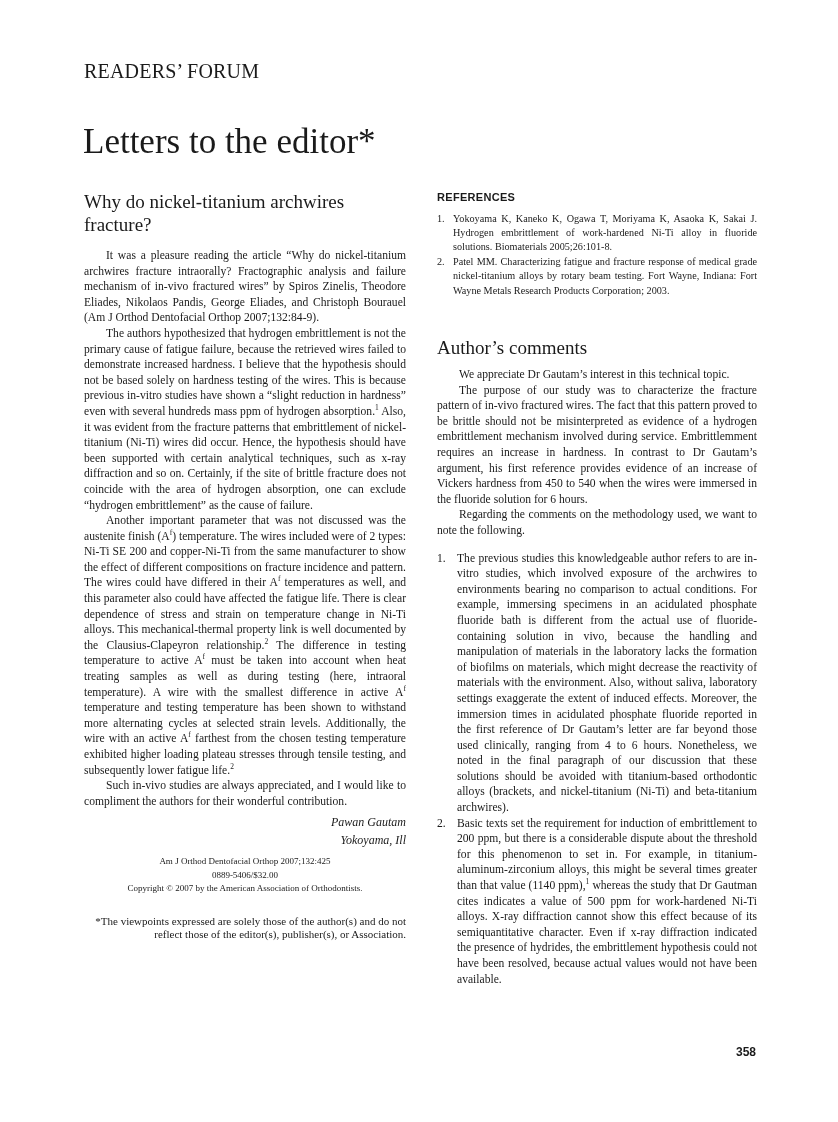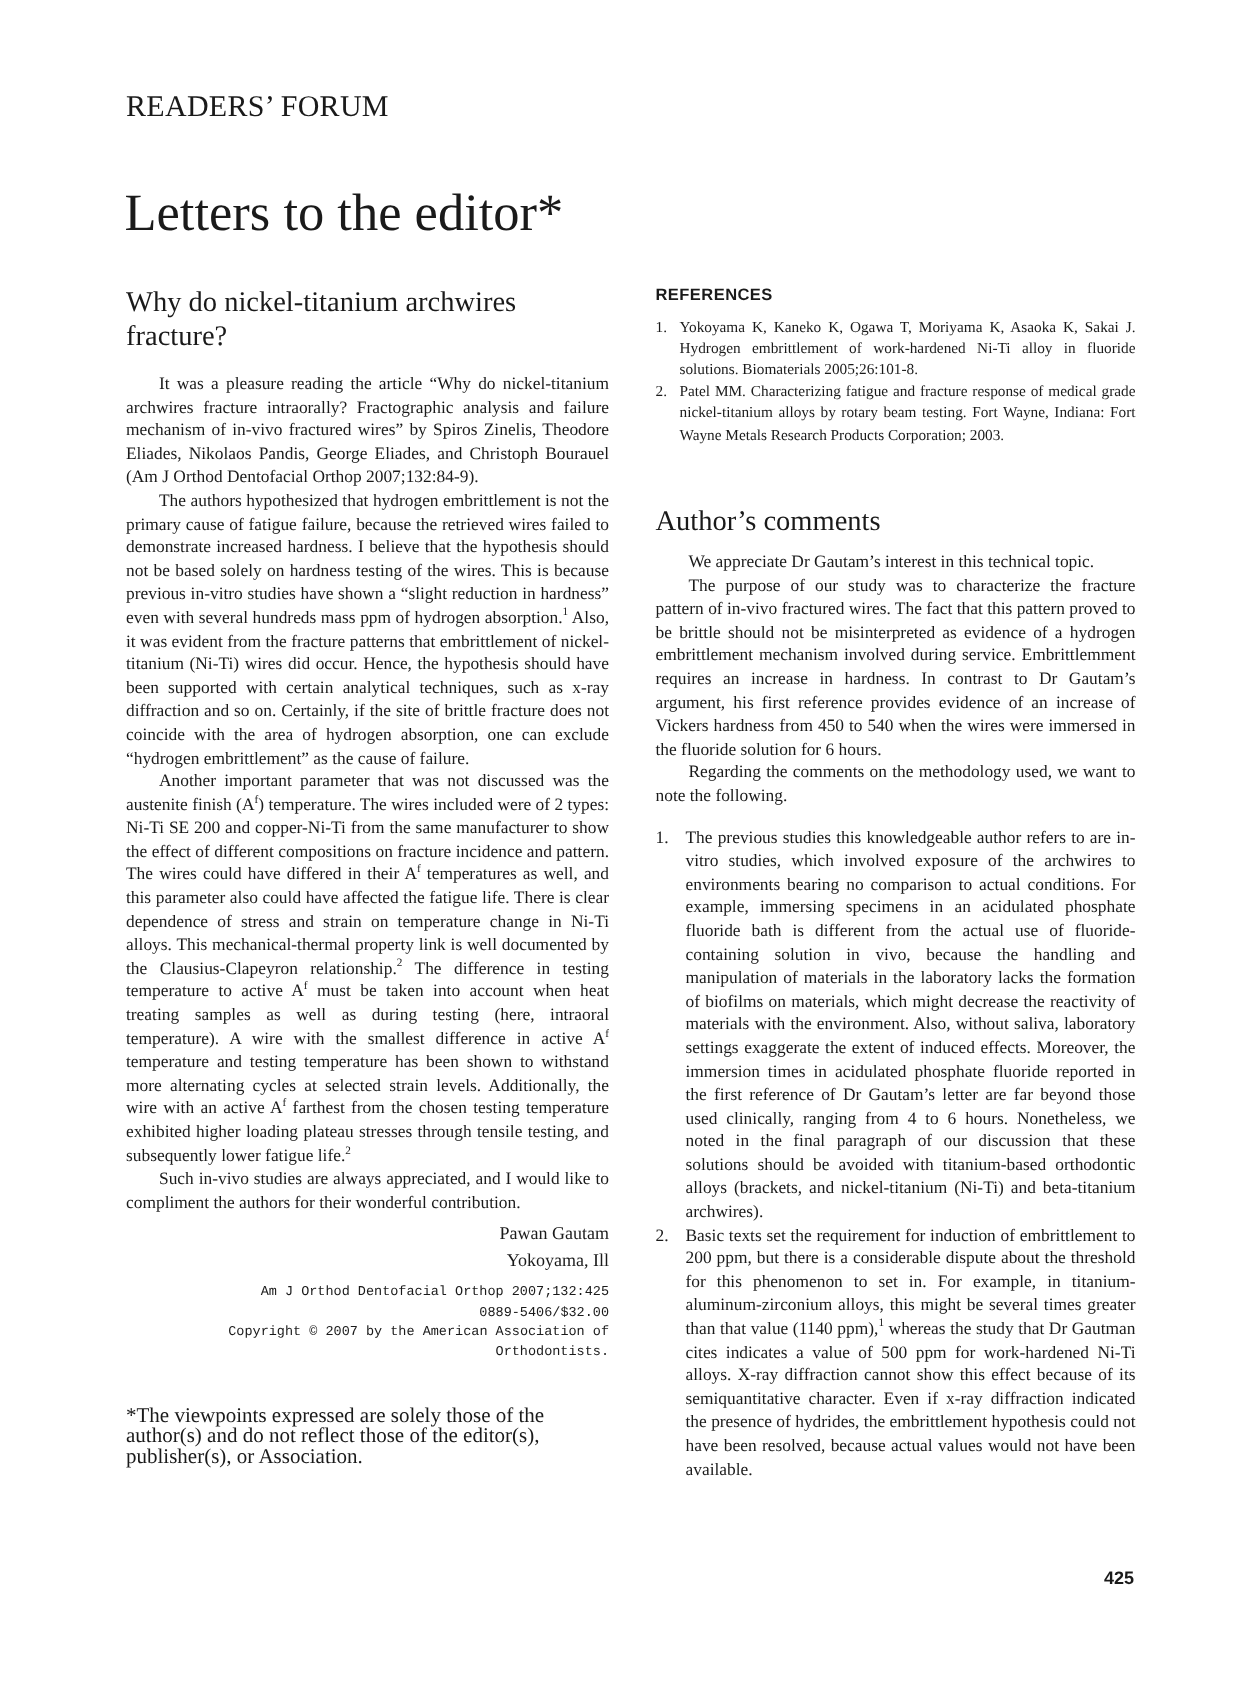--- a/index.html
+++ b/index.html
@@ -7,23 +7,23 @@
          font-family: "Liberation Serif", "DejaVu Serif", serif; color: #1a1a1a; }
   .abs { position: absolute; }
   .section-label { left: 84px; top: 60px; font-size: 20px; letter-spacing: 0.2px; }
   .main-title { left: 83px; top: 120px; font-size: 35px; line-height: 44px; }
   .col { position: absolute; width: 322px; font-size: 11.6px; line-height: 15.6px; text-align: justify; }
   .col-left { left: 84px; top: 190px; }
   .col-right { left: 437px; top: 190px; width: 320px; }
   .article-title { font-size: 19px; line-height: 23px; margin: 0 0 12px 0; text-align: left; font-weight: normal; }
   p { margin: 0; text-indent: 22px; }
   sup { font-size: 7.5px; line-height: 0; vertical-align: 5px; }
-  .sig { text-align: right; font-size: 12px; line-height: 18px; margin-top: 4px; }
-  .citation { font-size: 9px; line-height: 13.2px; margin-top: 6px; text-align: right; font-family: Liberation Mono, monospace; }
-  .footnote { font-size: 14px; line-height: 13.2px; margin-top: 30px; text-align: left; }
+  .sig { text-align: right; font-style: italic; font-size: 12px; line-height: 18px; margin-top: 4px; }
+  .citation { font-size: 9px; line-height: 13.2px; margin-top: 6px; text-align: center; }
+  .footnote { font-size: 11px; line-height: 13.2px; margin-top: 20px; text-align: right; }
   .ref-head { font-family: "Liberation Sans", "DejaVu Sans", sans-serif; font-weight: bold; font-size: 11px; letter-spacing: 0.3px; margin-bottom: 6px; }
   .refs { margin: 0; padding: 0; list-style: none; font-size: 10.2px; line-height: 14.4px; }
   .refs li { position: relative; padding-left: 16px; }
   .refs li .num { position: absolute; left: 0; top: 0; }
   .response-title { font-size: 19px; line-height: 23px; margin: 38px 0 8px 0; text-align: left; font-weight: normal; }
   .numlist { margin: 12px 0 0 0; padding: 0; list-style: none; }
   .numlist li { position: relative; padding-left: 20px; }
   .numlist li .num { position: absolute; left: 0; top: 0; }
   .page-num { right: 82px; top: 1045px; font-family: "Liberation Sans", "DejaVu Sans", sans-serif; font-weight: bold; font-size: 12px; }
 </style>
@@ -61,13 +61,13 @@
   <h2 class="response-title">Author’s comments</h2>
   <p>We appreciate Dr Gautam’s interest in this technical topic.</p>
   <p>The purpose of our study was to characterize the fracture pattern of in-vivo fractured wires. The fact that this pattern proved to be brittle should not be misinterpreted as evidence of a hydrogen embrittlement mechanism involved during service. Embrittlemment requires an increase in hardness. In contrast to Dr Gautam’s argument, his first reference provides evidence of an increase of Vickers hardness from 450 to 540 when the wires were immersed in the fluoride solution for 6 hours.</p>
   <p>Regarding the comments on the methodology used, we want to note the following.</p>
   <ol class="numlist">
     <li><span class="num">1.</span><span>The previous studies this knowledgeable author refers to are in-vitro studies, which involved exposure of the archwires to environments bearing no comparison to actual conditions. For example, immersing specimens in an acidulated phosphate fluoride bath is different from the actual use of fluoride-containing solution in vivo, because the handling and manipulation of materials in the laboratory lacks the formation of biofilms on materials, which might decrease the reactivity of materials with the environment. Also, without saliva, laboratory settings exaggerate the extent of induced effects. Moreover, the immersion times in acidulated phosphate fluoride reported in the first reference of Dr Gautam’s letter are far beyond those used clinically, ranging from 4 to 6 hours. Nonetheless, we noted in the final paragraph of our discussion that these solutions should be avoided with titanium-based orthodontic alloys (brackets, and nickel-titanium (Ni-Ti) and beta-titanium archwires).</span></li>
     <li><span class="num">2.</span><span>Basic texts set the requirement for induction of embrittlement to 200 ppm, but there is a considerable dispute about the threshold for this phenomenon to set in. For example, in titanium-aluminum-zirconium alloys, this might be several times greater than that value (1140 ppm),</span><sup>1</sup><span> whereas the study that Dr Gautman cites indicates a value of 500 ppm for work-hardened Ni-Ti alloys. X-ray diffraction cannot show this effect because of its semiquantitative character. Even if x-ray diffraction indicated the presence of hydrides, the embrittlement hypothesis could not have been resolved, because actual values would not have been available.</span></li>
   </ol>
 </div>
 
-<div class="abs page-num">425</div>
+<div class="abs page-num">358</div>
 
 </body></html>

